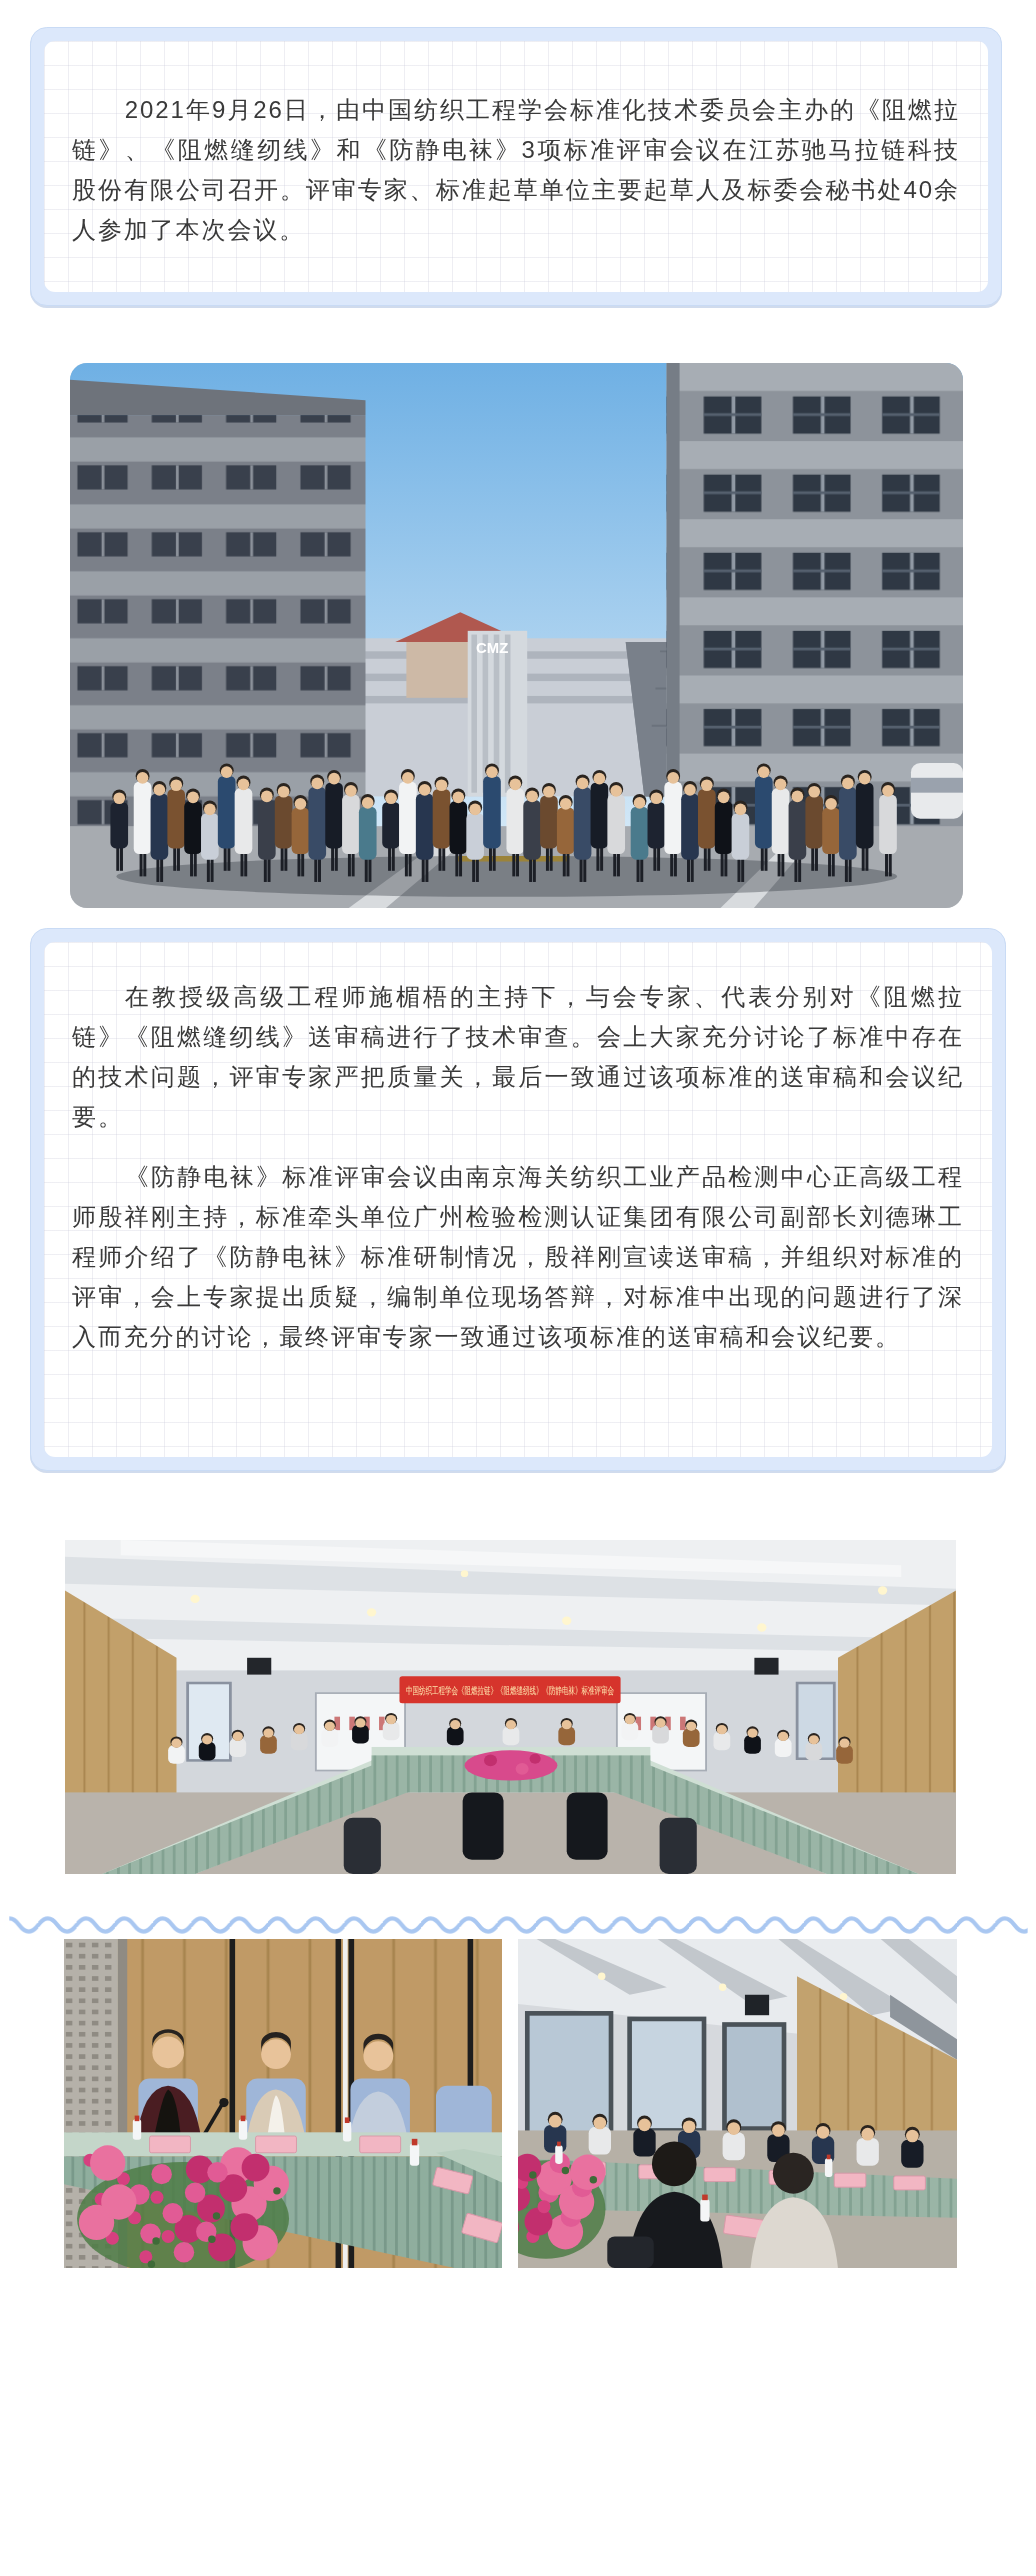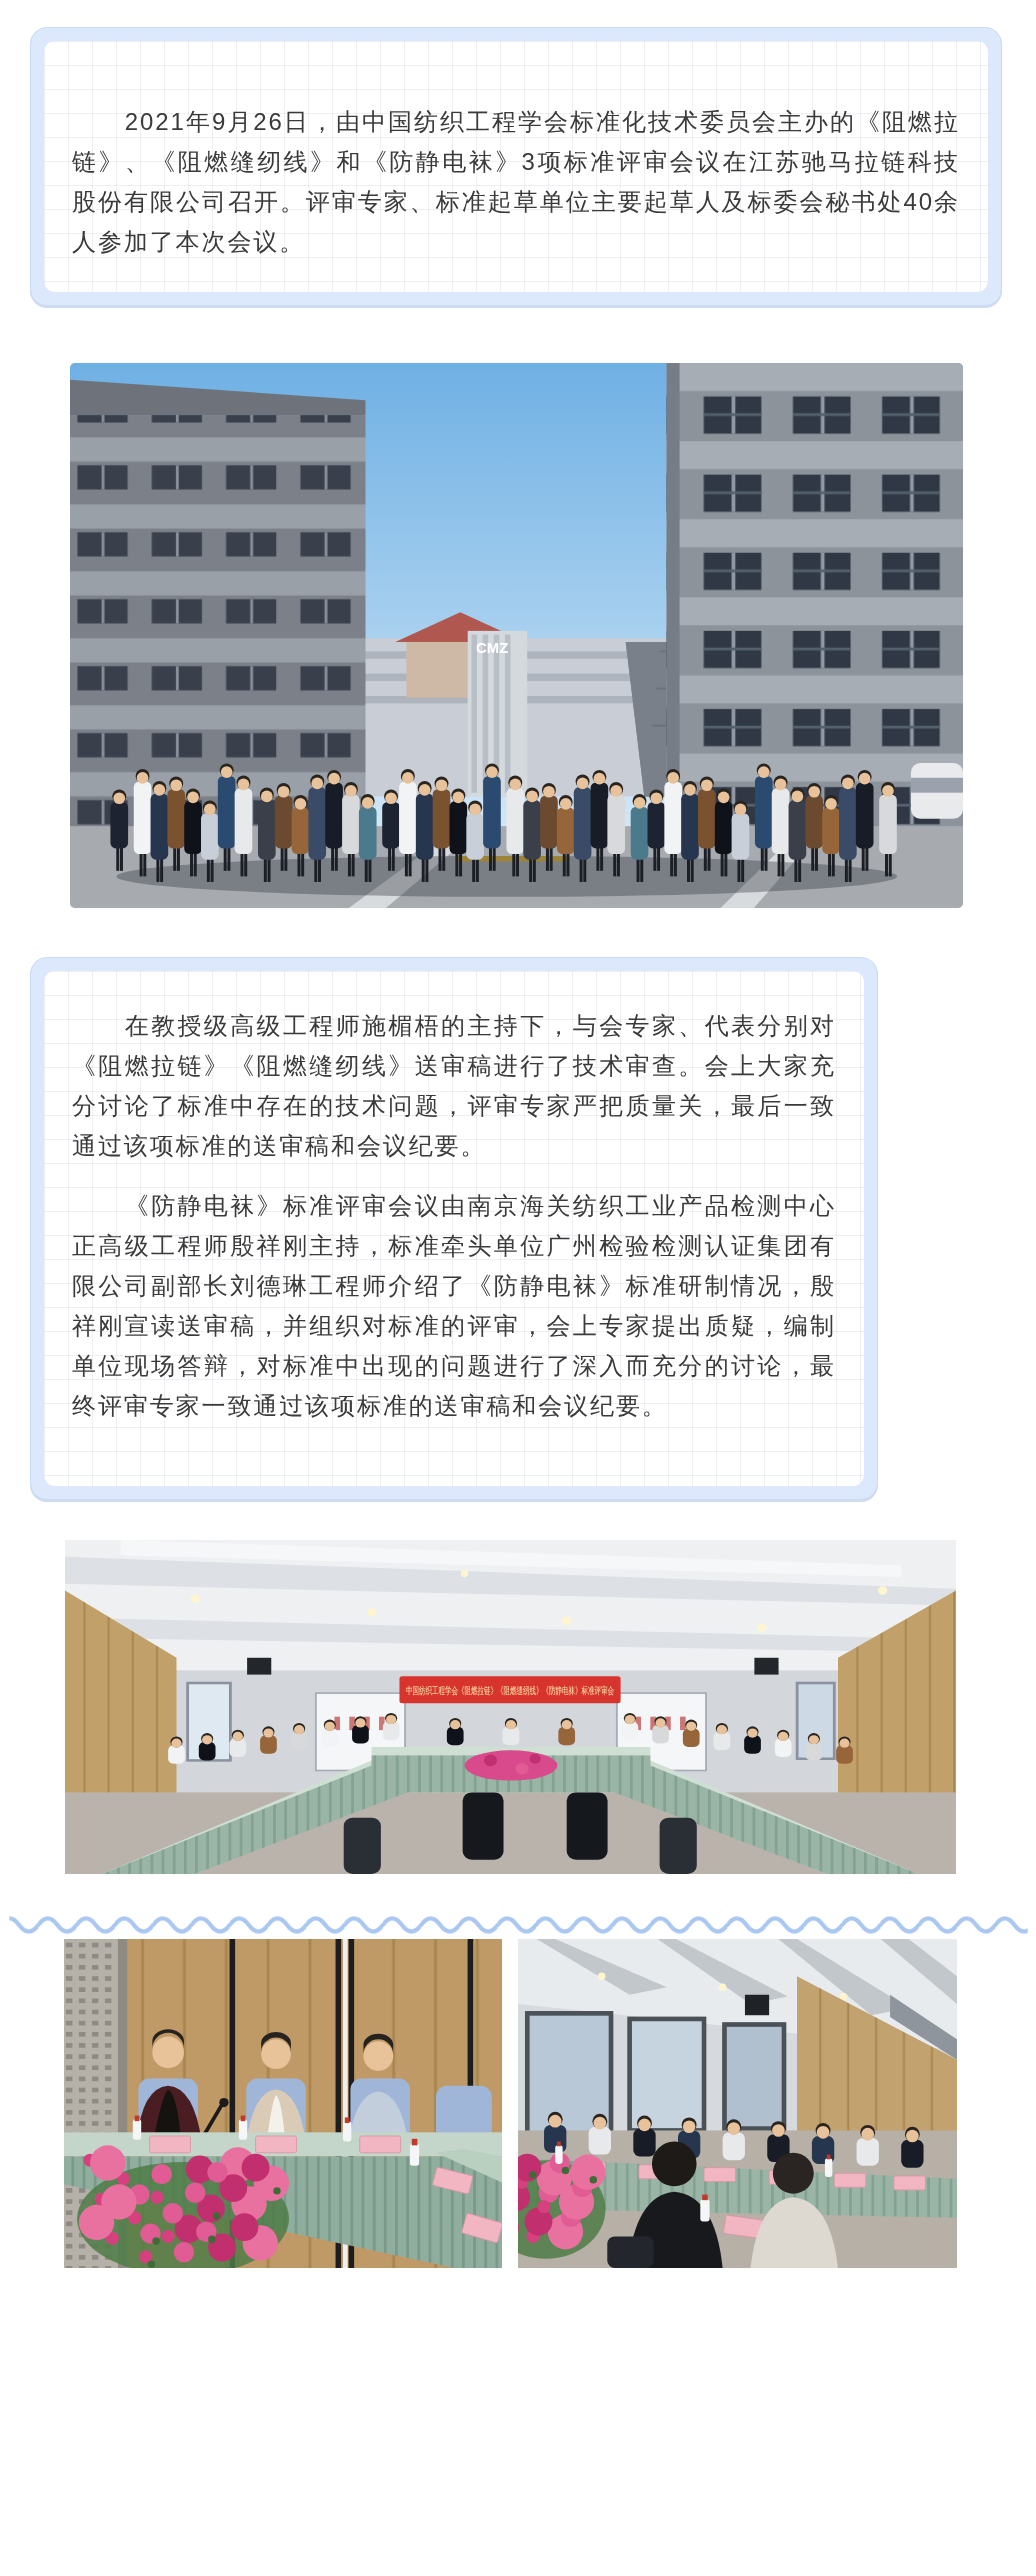--- a/index.html
+++ b/index.html
@@ -11,29 +11,29 @@
         box-shadow:0 1.9px 0 rgba(150,175,215,.45);box-sizing:border-box;}
   .panel{position:absolute;inset:13px;background:#ffffff;border-radius:11px;
         background-image:
           linear-gradient(to right, rgba(203,203,218,.32) 0.9px, transparent 0.9px),
           linear-gradient(to bottom, rgba(203,203,218,.32) 0.9px, transparent 0.9px);
         background-size:24px 24px;overflow:hidden;}
   .panel p{margin:0;padding:0 28px;color:#3a3a3a;font-size:24px;line-height:40px;
         letter-spacing:1.9px;text-indent:2.2em;text-align:justify;}
   .panel p + p{margin-top:20.4px;}
   #card-intro{left:30px;top:27px;width:972px;height:279px;}
-  #card-intro .panel{padding-top:16px;} #card-intro p{margin-top:45px;}
-  #card-review{left:30px;top:957px;width:848px;height:543px;}
+  #card-intro .panel{padding-top:4px;} #card-intro p{margin-top:45px;}
+  #card-review{left:30px;top:928px;width:976px;height:543px;}
   #card-review p:first-child{margin-top:35px;}
   #card-closing{left:26px;top:2314px;width:976px;height:237px;}
   #card-closing p{margin-top:39px;}
 
   
   figure{margin:0;position:absolute;overflow:hidden;background:#cfd5da;}
-  #photo-group{left:70px;top:363px;width:893px;height:545px;border-radius:5px;text-decoration:underline;}
+  #photo-group{left:70px;top:363px;width:893px;height:545px;border-radius:17px;text-decoration:underline;}
   #photo-conference{left:65px;top:1540px;width:891px;height:334px;}
   #photo-left{left:64px;top:1939px;width:438px;height:329px;}
   #photo-right{left:518px;top:1939px;width:439px;height:329px;}
   figure svg{display:block;width:100%;height:100%;}
 
   
   #wave-divider{position:absolute;left:0;top:1909px;width:1036px;height:32px;}
 </style>
 </head>
 <body>

